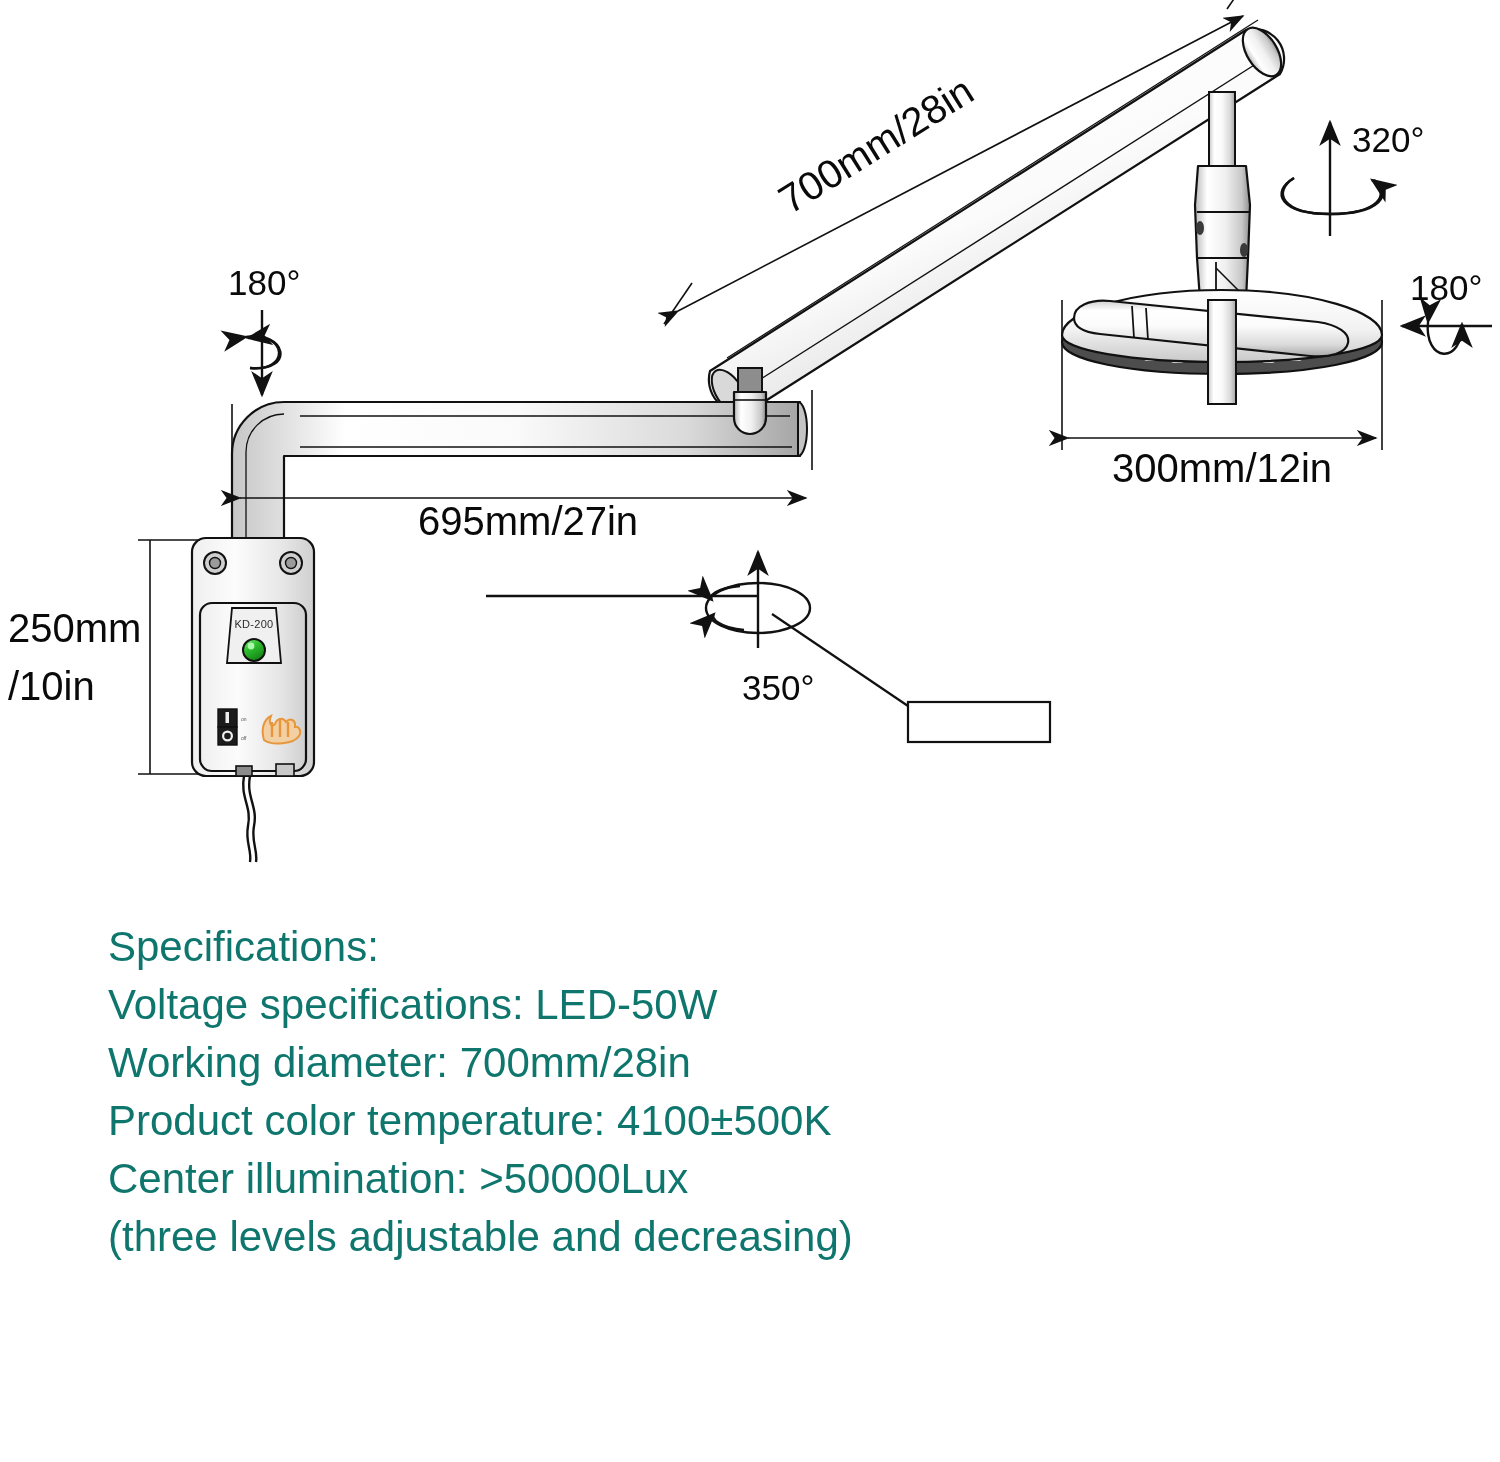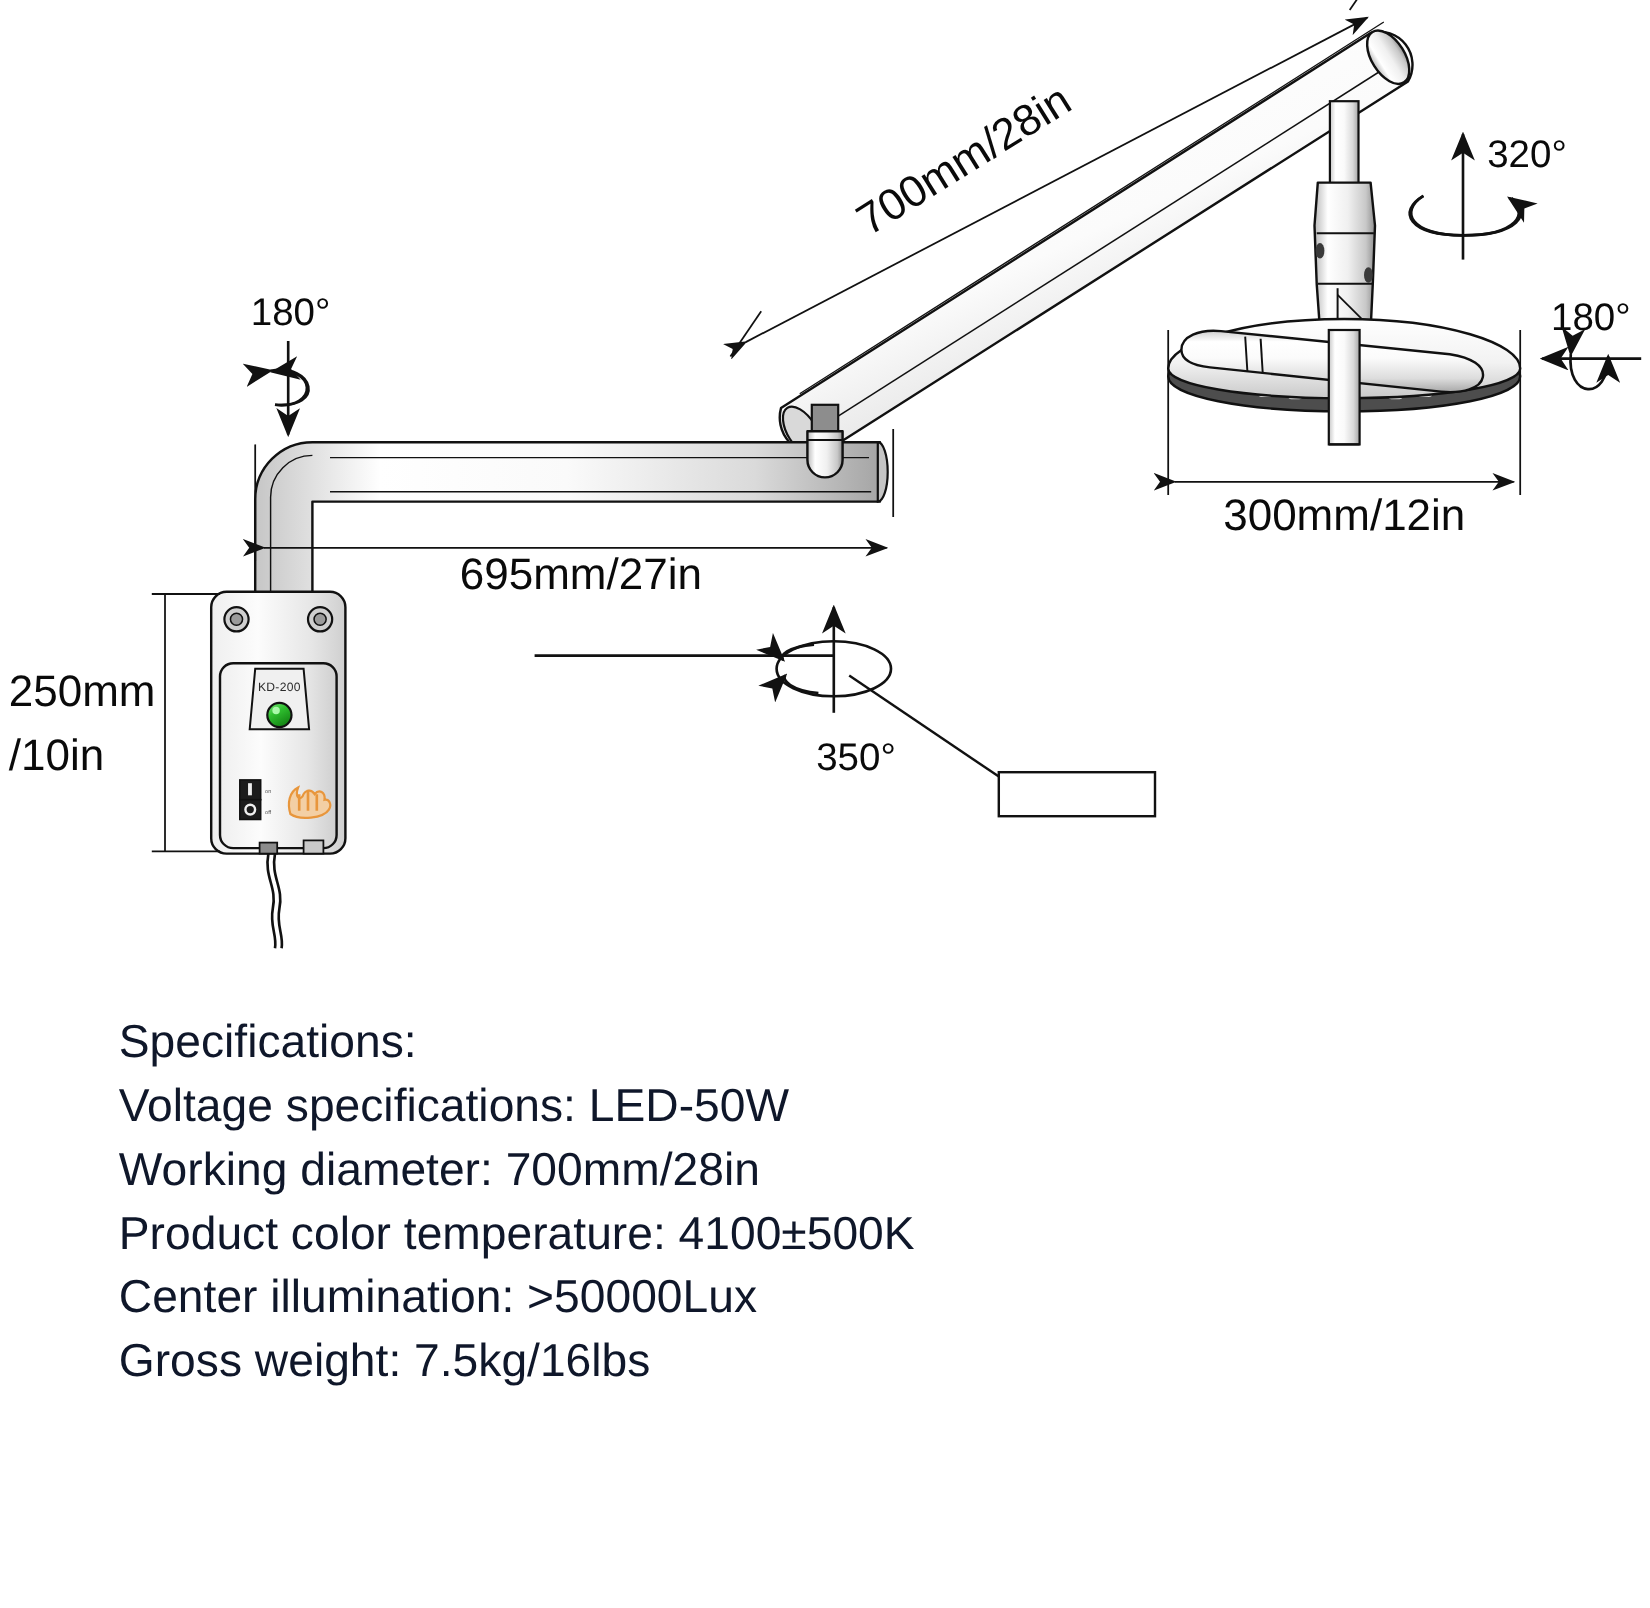--- a/index.html
+++ b/index.html
@@ -66,21 +66,21 @@
   #specs {
     position: absolute;
     left: 108px;
     top: 918px;
     width: 1320px;
   }
   .spec-line {
     font-family: "Liberation Sans", sans-serif;
     font-size: 42px;
     line-height: 58px;
-    color: #0f172a;
+    color: #0f766e;
     white-space: nowrap;
     letter-spacing: 0px;
   }
 </style>
 </head>
 <body>
 
 <div id="page">
 
   <div id="diagram-area">
@@ -324,16 +324,16 @@
       </g>
     </svg>
   </div>
 
   <div id="specs">
     <div class="spec-line">Specifications:</div>
     <div class="spec-line">Voltage specifications: LED-50W</div>
     <div class="spec-line">Working diameter: 700mm/28in</div>
     <div class="spec-line">Product color temperature: 4100±500K</div>
     <div class="spec-line">Center illumination: &gt;50000Lux</div>
-    <div class="spec-line">Gross weight: 7.5kg/16lbs</div>
+    <div class="spec-line">(three levels adjustable and decreasing)</div>
   </div>
 
 </div>
 
 </body></html>

